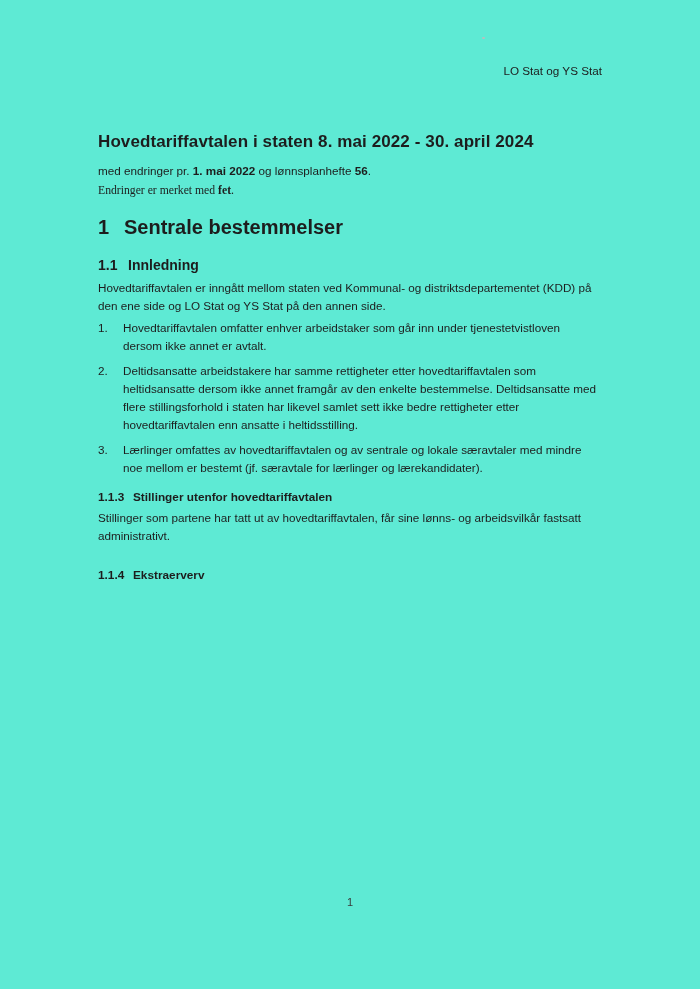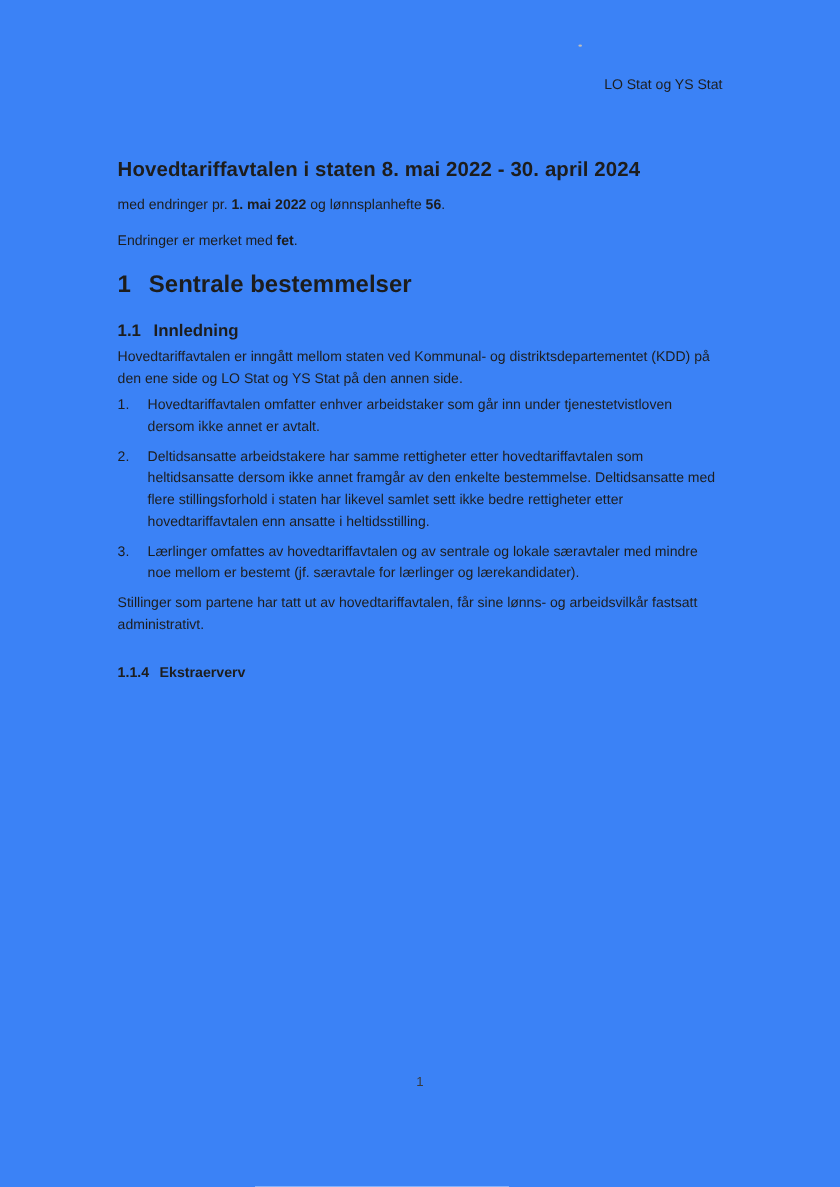--- a/index.html
+++ b/index.html
@@ -5,21 +5,21 @@
   * { margin: 0; padding: 0; box-sizing: border-box; }
   html, body {
     width: 700px; height: 989px;
     background: #ffffff;
     font-family: "Liberation Sans", "DejaVu Sans", sans-serif;
     color: #1d1d1d;
   }
   .page {
     position: relative;
     width: 700px; height: 989px;
-    background: #3b82f6;
+    background: #5eead4;
     overflow: hidden;
   }
   
   .artifact-dot {
     position: absolute;
     left: 482px; top: 37px;
     width: 3px; height: 2px;
     background: #bdbdbd;
     border-radius: 50%;
   }
@@ -42,23 +42,24 @@
     line-height: 23px;
     letter-spacing: 0.1px;
     white-space: nowrap;
   }
   .subtitle-line {
     margin-top: 10px;
     font-size: 11.7px;
     line-height: 16px;
   }
   .note-line {
-    margin-top: 14px;
+    margin-top: 4px;
     font-size: 11.7px;
     line-height: 16px;
+    font-family: Liberation Serif, serif;
   }
   .chapter-heading {
     margin-top: 17px;
     font-size: 20px;
     font-weight: bold;
     line-height: 22px;
   }
   .chapter-heading .h-num { display: inline-block; min-width: 26px; }
   .section-heading {
     margin-top: 18px;
@@ -136,20 +137,21 @@
       <li>
           <span class="li-num">2.</span>
           <span class="li-text">Deltidsansatte arbeidstakere har samme rettigheter etter hovedtariffavtalen som heltidsansatte dersom ikke annet framgår av den enkelte bestemmelse. Deltidsansatte med flere stillingsforhold i staten har likevel samlet sett ikke bedre rettigheter etter hovedtariffavtalen enn ansatte i heltidsstilling.</span>
         </li>
       <li>
           <span class="li-num">3.</span>
           <span class="li-text">Lærlinger omfattes av hovedtariffavtalen og av sentrale og lokale særavtaler med mindre noe mellom er bestemt (jf. særavtale for lærlinger og lærekandidater).</span>
         </li>
     </ol>
 
+    <h4 class="subsection-heading mt-sub2"><span class="h-num">1.1.3</span><span>Stillinger utenfor hovedtariffavtalen</span></h4>
     <p class="body-par">Stillinger som partene har tatt ut av hovedtariffavtalen, får sine lønns- og arbeidsvilkår fastsatt administrativt.</p>
 
     <h4 class="subsection-heading mt-sub3"><span class="h-num">1.1.4</span><span>Ekstraerverv</span></h4>
 
   </div>
 
   <div class="footer">
     <span>1</span>
   </div>
 

